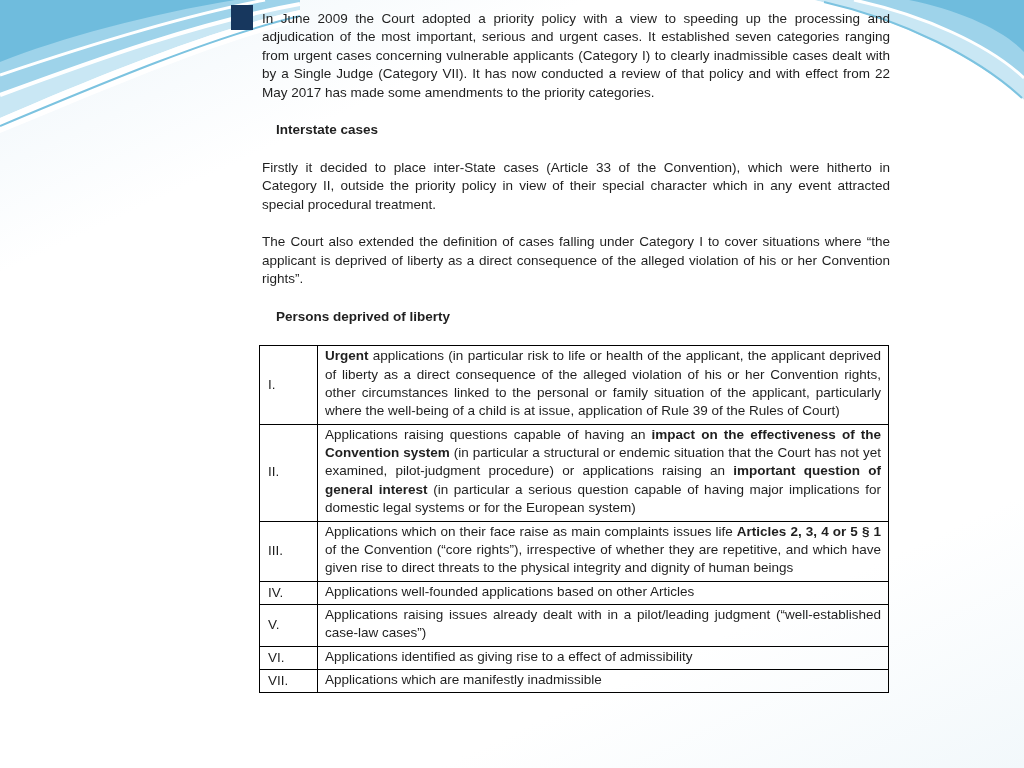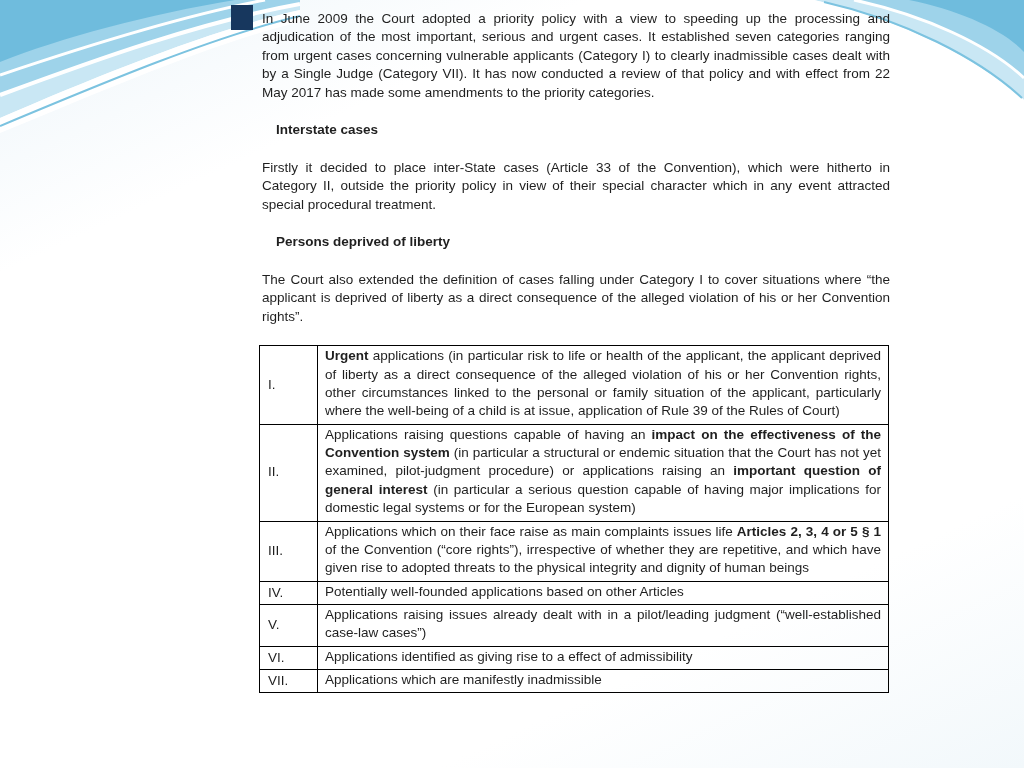--- a/index.html
+++ b/index.html
@@ -87,42 +87,42 @@
   <div class="navy-box"></div>
 
   <div class="content">
 
     <p class="para">In June 2009 the Court adopted a priority policy with a view to speeding up the processing and adjudication of the most important, serious and urgent cases. It established seven categories ranging from urgent cases concerning vulnerable applicants (Category I) to clearly inadmissible cases dealt with by a Single Judge (Category VII). It has now conducted a review of that policy and with effect from 22 May 2017 has made some amendments to the priority categories.</p>
 
     <p class="para heading">Interstate cases</p>
 
     <p class="para">Firstly it decided to place inter-State cases (Article 33 of the Convention), which were hitherto in Category II, outside the priority policy in view of their special character which in any event attracted special procedural treatment.</p>
 
+    <p class="para">The Court also extended the definition of cases falling under Category I to cover situations where “the applicant is deprived of liberty as a direct consequence of the alleged violation of his or her Convention rights”.</p>
+
     <p class="para heading">Persons deprived of liberty</p>
-
-    <p class="para">The Court also extended the definition of cases falling under Category I to cover situations where “the applicant is deprived of liberty as a direct consequence of the alleged violation of his or her Convention rights”.</p>
 
 
     <table class="priority-table">
       <tbody>
         <tr>
           <td class="num">I.</td>
           <td class="desc"><span style="font-weight: bold;">Urgent</span><span> applications (in particular risk to life or health of the applicant, the applicant deprived of liberty as a direct consequence of the alleged violation of his or her Convention rights, other circumstances linked to the personal or family situation of the applicant, particularly where the well-being of a child is at issue, application of Rule 39 of the Rules of Court)</span></td>
         </tr>
         <tr>
           <td class="num">II.</td>
           <td class="desc"><span>Applications raising questions capable of having an </span><span style="font-weight: bold;">impact on the effectiveness of the Convention system</span><span> (in particular a structural or endemic situation that the Court has not yet examined, pilot-judgment procedure) or applications raising an </span><span style="font-weight: bold;">important question of general interest</span><span> (in particular a serious question capable of having major implications for domestic legal systems or for the European system)</span></td>
         </tr>
         <tr>
           <td class="num">III.</td>
-          <td class="desc"><span>Applications which on their face raise as main complaints issues life </span><span style="font-weight: bold;">Articles 2, 3, 4 or 5 § 1</span><span> of the Convention (“core rights”), irrespective of whether they are repetitive, and which have given rise to adopted threats to the physical integrity and dignity of human beings</span></td>
+          <td class="desc"><span>Applications which on their face raise as main complaints issues life </span><span style="font-weight: bold;">Articles 2, 3, 4 or 5 § 1</span><span> of the Convention (“core rights”), irrespective of whether they are repetitive, and which have given rise to direct threats to the physical integrity and dignity of human beings</span></td>
         </tr>
         <tr>
           <td class="num">IV.</td>
-          <td class="desc"><span>Potentially well-founded applications based on other Articles</span></td>
+          <td class="desc"><span>Applications well-founded applications based on other Articles</span></td>
         </tr>
         <tr>
           <td class="num">V.</td>
           <td class="desc"><span>Applications raising issues already dealt with in a pilot/leading judgment (“well-established case-law cases”)</span></td>
         </tr>
         <tr>
           <td class="num">VI.</td>
           <td class="desc"><span>Applications identified as giving rise to a effect of admissibility</span></td>
         </tr>
         <tr>

